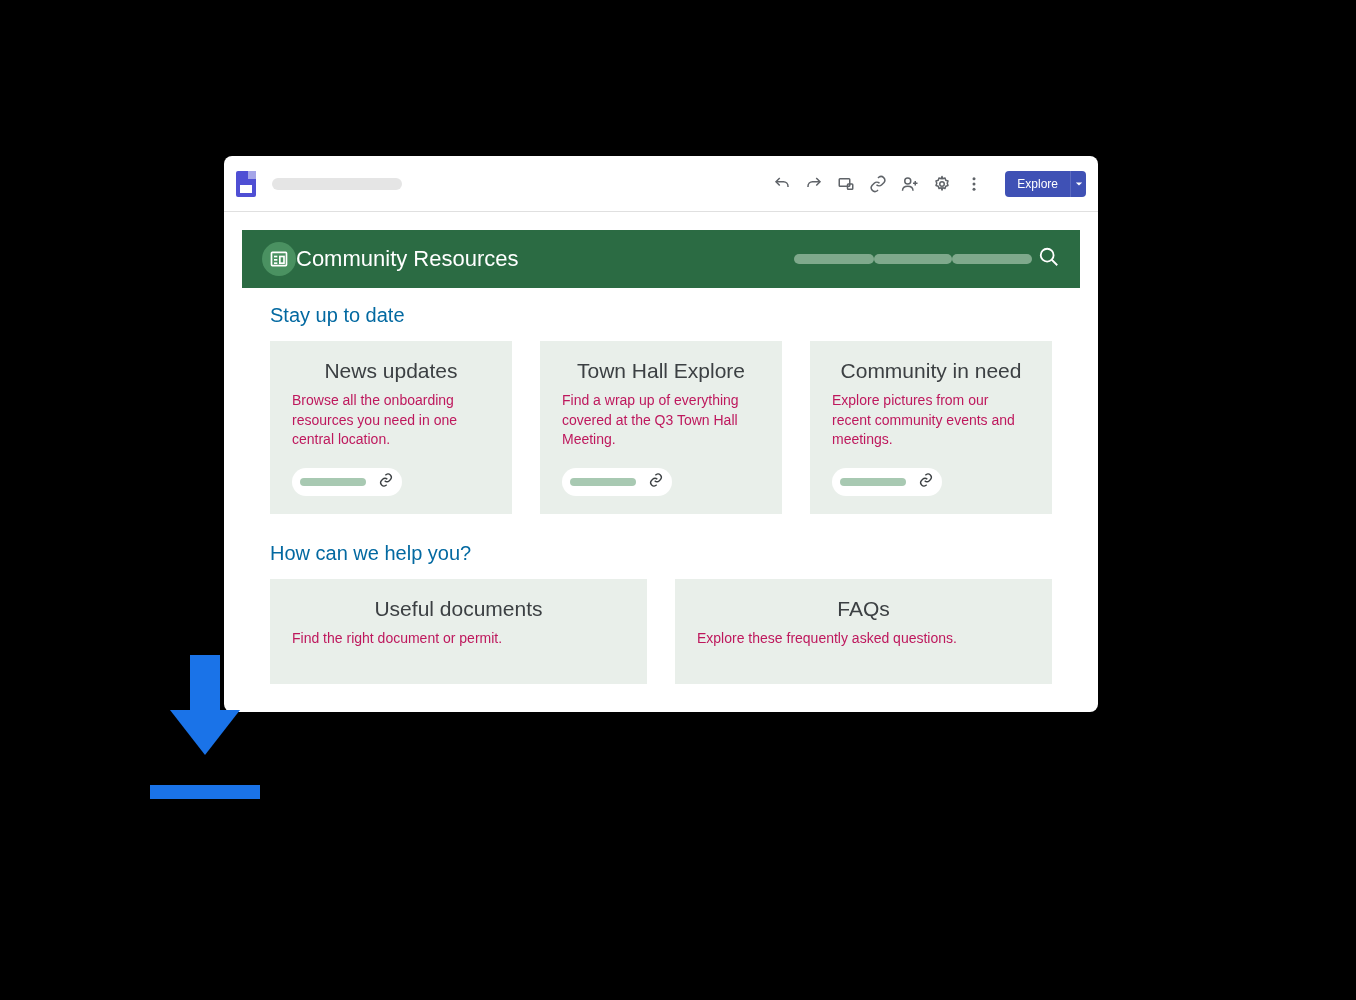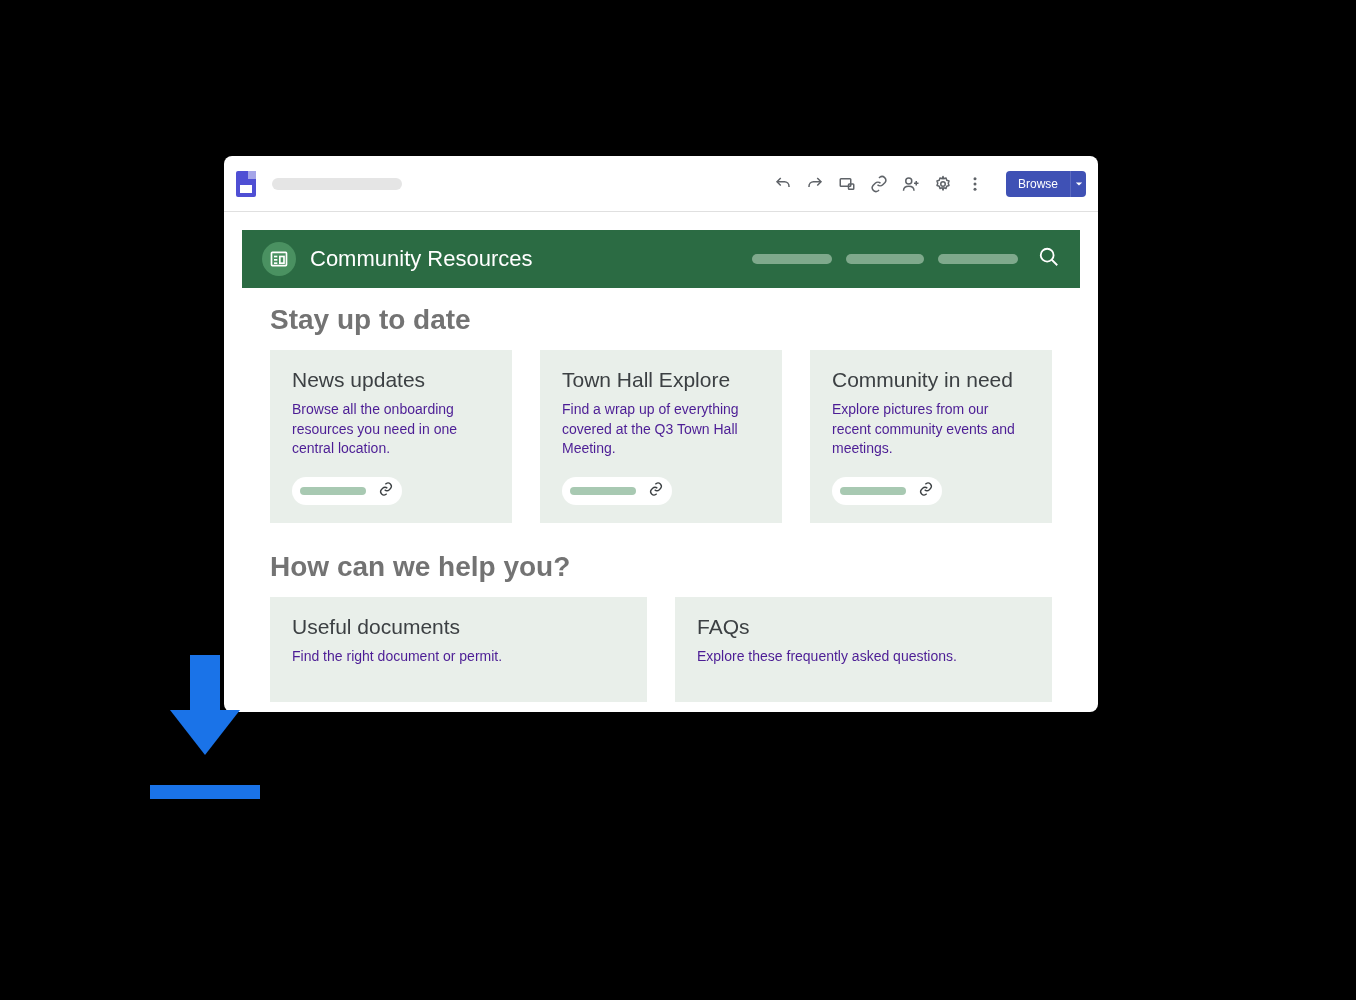--- a/index.html
+++ b/index.html
@@ -102,21 +102,20 @@
 .publish-dropdown svg { width: 8px; height: 8px; }
 .page-area {
   padding: 18px;
 }
 .page-header {
   background: #2b6b43;
   height: 58px;
   display: flex;
   align-items: center;
   padding: 0 20px;
-  gap: 14px;
 }
 .header-logo {
   width: 34px;
   height: 34px;
   border-radius: 50%;
   background: #4a9161;
   display: flex;
   align-items: center;
   justify-content: center;
 }
@@ -138,43 +137,44 @@
 .header-search {
   color: #fff;
   cursor: pointer;
   margin-left: 6px;
 }
 .header-search svg { width: 22px; height: 22px; }
 .page-content {
   padding: 16px 28px;
 }
 .section-heading {
-  color: #737373;
-  font-size: 28px;
-  font-weight: 700;
+  color: #0369a1;
+  font-size: 20px;
+  font-weight: 400;
   margin-bottom: 14px;
 }
 .card-row {
   display: flex;
   gap: 28px;
   margin-bottom: 28px;
 }
 .card {
   flex: 1;
   background: #e9efea;
   padding: 18px 22px;
 }
 .card-title {
   color: #3c4043;
   font-size: 21px;
   font-weight: 400;
   margin-bottom: 8px;
+  text-align: center;
 }
 .card-desc {
-  color: #4c1d95;
+  color: #be185d;
   font-size: 14px;
   line-height: 1.4;
   margin-bottom: 18px;
 }
 .card-link-chip {
   display: inline-flex;
   align-items: center;
   background: #fff;
   border-radius: 14px;
   padding: 4px 8px 4px 8px;
@@ -248,21 +248,21 @@
           </svg>
       </div>
       <div class="toolbar-icon">
         <svg viewBox="0 0 24 24" fill="currentColor">
             <circle cx="12" cy="5" r="2"></circle>
             <circle cx="12" cy="12" r="2"></circle>
             <circle cx="12" cy="19" r="2"></circle>
           </svg>
       </div>
       <div class="publish-group">
-        <div class="publish-btn">Browse</div>
+        <div class="publish-btn">Explore</div>
         <div class="publish-dropdown">
           <svg viewBox="0 0 10 10" fill="currentColor">
               <path d="M1 3l4 4 4-4z"></path>
             </svg>
         </div>
       </div>
     </div>
   </div>
 
   <div class="page-area">

